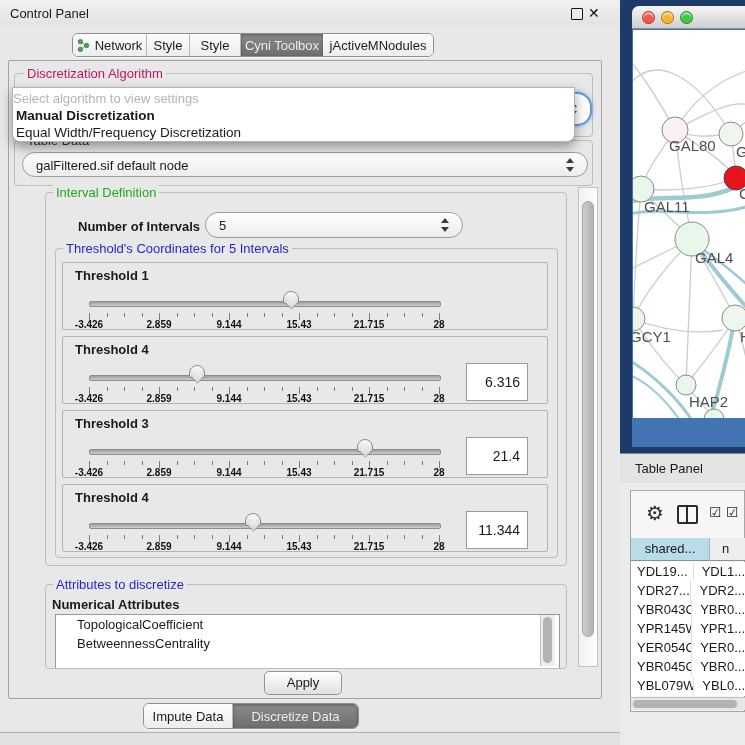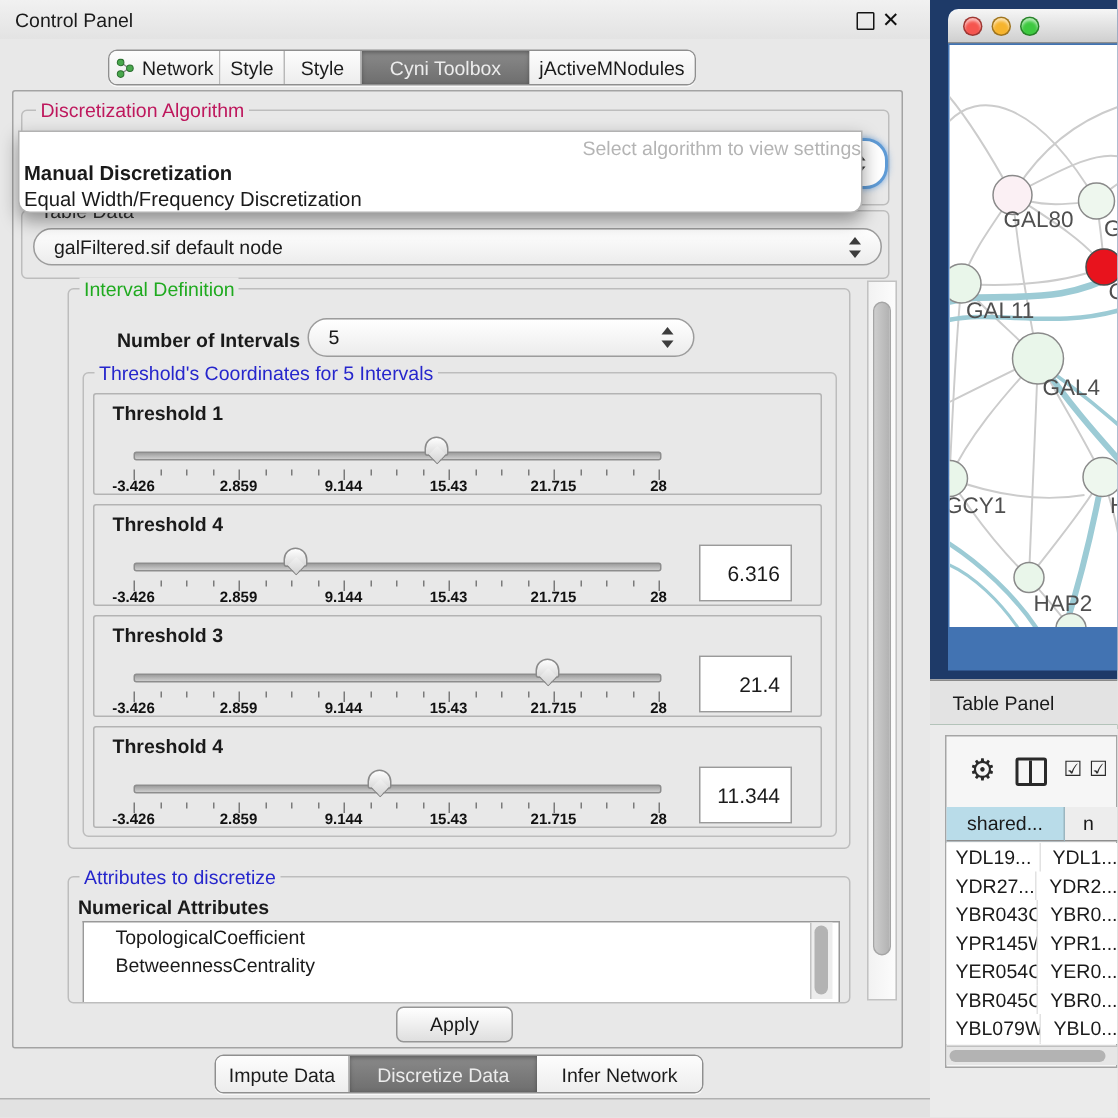--- a/index.html
+++ b/index.html
@@ -25,21 +25,21 @@
   .gtitle{font-size:13px;background:#e8e8e8;padding:0 3px;white-space:nowrap;z-index:1}
   .combo{background:linear-gradient(#ffffff,#ececec);border:1px solid #9c9c9c;border-radius:13px;box-sizing:border-box}
   .combo .ctext{position:absolute;left:13px;top:50%;transform:translateY(-50%);font-size:13px}
   .updown{position:absolute;right:12px;top:50%;margin-top:-7px;width:9px;height:14px}
   .updown::before{content:"";position:absolute;left:0;top:0;border-left:4.5px solid transparent;border-right:4.5px solid transparent;border-bottom:5px solid #3c3c3c}
   .updown::after{content:"";position:absolute;left:0;bottom:0;border-left:4.5px solid transparent;border-right:4.5px solid transparent;border-top:5px solid #3c3c3c}
   .algo-combo{left:22px;top:92px;width:566px;height:30px;border-radius:15px;background:#fff;
        border:2px solid #5f9bd6;box-shadow:0 0 4px rgba(90,150,215,.8)}
   .popup{left:12px;top:87px;width:561px;height:53px;background:#fff;border:1px solid #b2b2b2;
        border-radius:0 0 8px 8px;box-shadow:0 5px 12px rgba(0,0,0,.38);z-index:5}
-  .popup .ph{position:absolute;left:0;top:3px;width:100%;text-align:right;color:#b4b4b4;font-size:13px}
+  .popup .ph{position:absolute;left:0;top:3px;width:100%;text-align:left;color:#b4b4b4;font-size:13px}
   .popup .opt{position:absolute;left:3px;font-size:13.5px;white-space:nowrap}
   .thr-panel{position:absolute;left:62px;width:486px;height:68px;border:1px solid #b3b3b3;border-radius:2px;box-sizing:border-box}
   .thr-label{position:absolute;left:12px;top:5px;font-weight:bold;font-size:13px}
   .track{position:absolute;left:26px;top:38px;width:350px;height:4px;border-radius:2px;
        background:linear-gradient(#9e9e9e,#cdcdcd);border:1px solid #8d8d8d}
   .thumb{position:absolute;top:28px;width:16px;height:13px;background:linear-gradient(#fefefe,#dadada);
        border:1px solid #8a8a8a;border-radius:8px 8px 2px 2px;z-index:2;box-sizing:border-box}
   .thumb::after{content:"";position:absolute;left:2.5px;bottom:-4.5px;width:8px;height:8px;
        background:linear-gradient(135deg,#f2f2f2,#d5d5d5);border-right:1px solid #8a8a8a;border-bottom:1px solid #8a8a8a;
        transform:rotate(45deg);border-radius:1px}
@@ -103,21 +103,21 @@
         </svg>
       </span>
       <span>Network</span>
     </div>
     <div class="seg" style="width: 43px;">
       <span>Style</span>
     </div>
     <div class="seg" style="width: 51px;">
       <span>Style</span>
     </div>
-    <div class="seg active" style="width: 112px;">
+    <div class="seg active" style="width: 82px;">
       <span>Cyni Toolbox</span>
     </div>
     <div class="seg" style="width: 110px;">
       <span>jActiveMNodules</span>
     </div>
   </div>
 
 <div class="abs content-panel"></div>
 
 <div class="abs group" style="left:14px;top:73px;width:577px;height:62px"></div>
@@ -299,23 +299,20 @@
   </div>
 
 <div class="abs apply">Apply</div>
 
 <div class="abs segbar" id="bottom-tabs" style="left:143px;top:703px;height:24px">
     <div class="seg" style="width: 89px;">
       <span>Impute Data</span>
     </div>
     <div class="seg active" style="width: 125px;">
       <span>Discretize Data</span>
-    </div>
-    <div class="seg" style="width: 110px;">
-      <span>Infer Network</span>
     </div>
   </div>
 
 <div class="abs navy"></div>
 <div class="abs mac-window"></div>
 <div class="abs mac-titlebar"></div>
 <span class="abs light" style="left: 642px; background: rgb(245, 85, 79);" id="light-close"></span>
 <span class="abs light" style="left: 661px; background: rgb(246, 180, 46);" id="light-min"></span>
 <span class="abs light" style="left: 680px; background: rgb(62, 201, 64);" id="light-zoom"></span>
 <div class="abs canvas" id="net-canvas"><svg width="112" height="389">

